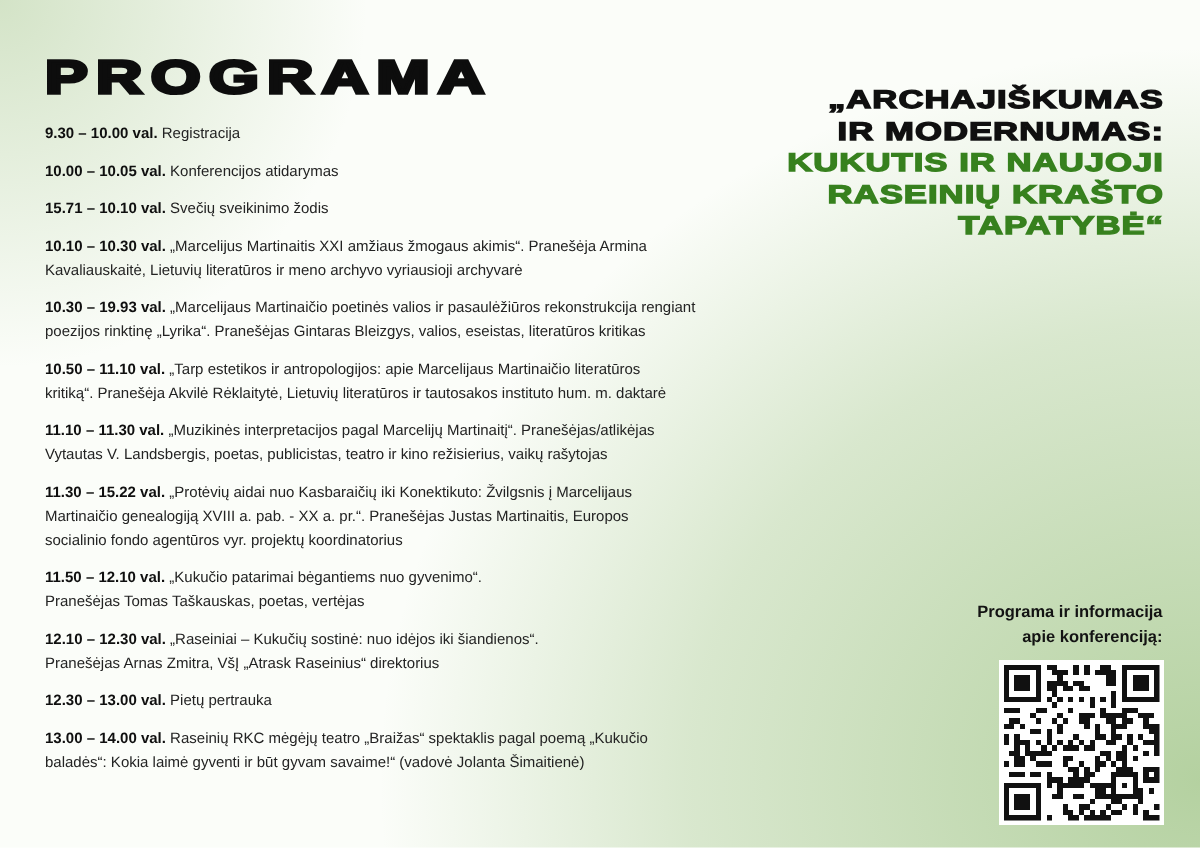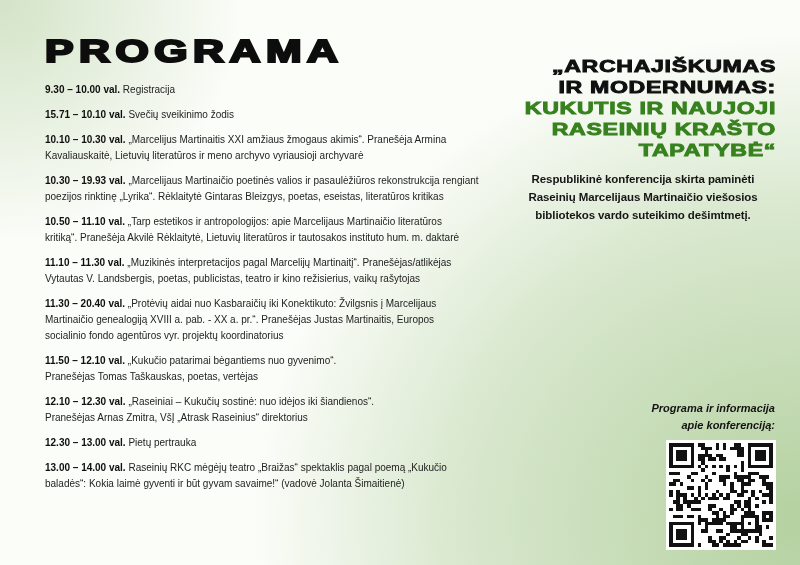--- a/index.html
+++ b/index.html
@@ -9,21 +9,21 @@
     position:relative;
     width:800px;height:565px;
     overflow:hidden;
     background:
       radial-gradient(circle at 0% 0%, rgba(163,196,138,0.45) 0%, rgba(163,196,138,0) 25%),
       radial-gradient(95% 120% at 100% 92%, rgba(137,182,106,0.62) 0%, rgba(137,182,106,0.30) 45%, rgba(137,182,106,0) 72%),
       #fbfdf9;
   }
 
   
-  .left{position:absolute;left:45px;top:22px;width:492px;}
+  .left{position:absolute;left:30px;top:22px;width:492px;}
   .prog-heading{
     margin:12px 0 0 0;
     font-size:31px;line-height:36px;
     font-weight:bold;color:#0d0d0d;
     letter-spacing:4px;
     -webkit-text-stroke:2.2px #0d0d0d;
     transform:scaleX(1.38);
     transform-origin:0 50%;
     white-space:nowrap;
   }
@@ -58,44 +58,45 @@
   .conf-sub{
     margin:9px -4px 0 0;
     font-size:11.5px;line-height:18px;font-weight:bold;
     letter-spacing:-0.1px;
     text-align:center;white-space:pre-line;color:#161616;
   }
   .qr-block{position:absolute;top:384px;right:24px;text-align:right;}
   .qr-label{
     margin:0 1px 7px 18px;
     font-size:11px;line-height:16.5px;font-weight:bold;
-    white-space:pre-line;color:#131313;font-style:italic;
+    white-space:pre-line;color:#131313;
   }
   .qr{display:inline-block;background:#ffffff;padding:3px;line-height:0;}
 </style>
 </head>
 <body>
 
 <div class="flyer">
 
   <div class="left">
     <h1 class="prog-heading">PROGRAMA</h1>
 
     <div class="schedule">
       <p class="item"><strong class="t">9.30 – 10.00 val.</strong> <span class="d">Registracija</span></p>
+      <p class="item"><strong class="t">10.00 – 10.05 val.</strong> <span class="d">Konferencijos atidarymas</span></p>
       <p class="item"><strong class="t">15.71 – 10.10 val.</strong> <span class="d">Svečių sveikinimo žodis</span></p>
       <p class="item"><strong class="t">10.10 – 10.30 val.</strong> <span class="d">„Marcelijus Martinaitis XXI amžiaus žmogaus akimis“. Pranešėja Armina
 Kavaliauskaitė, Lietuvių literatūros ir meno archyvo vyriausioji archyvarė</span></p>
       <p class="item"><strong class="t">10.30 – 19.93 val.</strong> <span class="d">„Marcelijaus Martinaičio poetinės valios ir pasaulėžiūros rekonstrukcija rengiant
-poezijos rinktinę „Lyrika“. Rėklaitytė Gintaras Bleizgys, poetas, eseistas, literatūros kritikas</span></p>
+poezijos rinktinę „Lyrika“. Pranešėjas Gintaras Bleizgys, valios, eseistas, literatūros kritikas</span></p>
       <p class="item"><strong class="t">10.50 – 11.10 val.</strong> <span class="d">„Tarp estetikos ir antropologijos: apie Marcelijaus Martinaičio literatūros
 kritiką“. Pranešėja Akvilė Rėklaitytė, Lietuvių literatūros ir tautosakos instituto hum. m. daktarė</span></p>
       <p class="item"><strong class="t">11.10 – 11.30 val.</strong> <span class="d">„Muzikinės interpretacijos pagal Marcelijų Martinaitį“. Pranešėjas/atlikėjas
 Vytautas V. Landsbergis, poetas, publicistas, teatro ir kino režisierius, vaikų rašytojas</span></p>
-      <p class="item"><strong class="t">11.30 – 20.40 val.</strong> <span class="d">„Protėvių aidai nuo Kasbaraičių iki Konektikuto: Žvilgsnis į Marcelijaus
+      <p class="item"><strong class="t">11.30 – 15.22 val.</strong> <span class="d">„Protėvių aidai nuo Kasbaraičių iki Konektikuto: Žvilgsnis į Marcelijaus
 Martinaičio genealogiją XVIII a. pab. - XX a. pr.“. Pranešėjas Justas Martinaitis, Europos
 socialinio fondo agentūros vyr. projektų koordinatorius</span></p>
       <p class="item"><strong class="t">11.50 – 12.10 val.</strong> <span class="d">„Kukučio patarimai bėgantiems nuo gyvenimo“.
 Pranešėjas Tomas Taškauskas, poetas, vertėjas</span></p>
       <p class="item"><strong class="t">12.10 – 12.30 val.</strong> <span class="d">„Raseiniai – Kukučių sostinė: nuo idėjos iki šiandienos“.
 Pranešėjas Arnas Zmitra, VšĮ „Atrask Raseinius“ direktorius</span></p>
       <p class="item"><strong class="t">12.30 – 13.00 val.</strong> <span class="d">Pietų pertrauka</span></p>
       <p class="item"><strong class="t">13.00 – 14.00 val.</strong> <span class="d">Raseinių RKC mėgėjų teatro „Braižas“ spektaklis pagal poemą „Kukučio
 baladės“: Kokia laimė gyventi ir būt gyvam savaime!“ (vadovė Jolanta Šimaitienė)</span></p>
     </div>
@@ -103,23 +104,20 @@
 
   <div class="right">
     <h2 class="conf-title">
         <span class="black">„ARCHAJIŠKUMAS
 IR MODERNUMAS:</span>
         <span class="green">KUKUTIS IR NAUJOJI
 RASEINIŲ KRAŠTO
 TAPATYBĖ“</span>
       </h2>
 
-    <p class="conf-sub">Respublikinė konferencija skirta paminėti
-Raseinių Marcelijaus Martinaičio viešosios
-bibliotekos vardo suteikimo dešimtmetį.</p>
 
     <div class="qr-block">
       <p class="qr-label">Programa ir informacija
 apie konferenciją:</p>
       <span class="qr">
         <svg id="qr-svg" viewBox="0 0 29 29" width="104" height="104" shape-rendering="crispEdges">
             <rect x="0" y="0" width="29" height="29" fill="#ffffff"></rect>
             <g fill="#111111">
               <rect x="0" y="0" width="1" height="1"></rect>
               <rect x="1" y="0" width="1" height="1"></rect>

